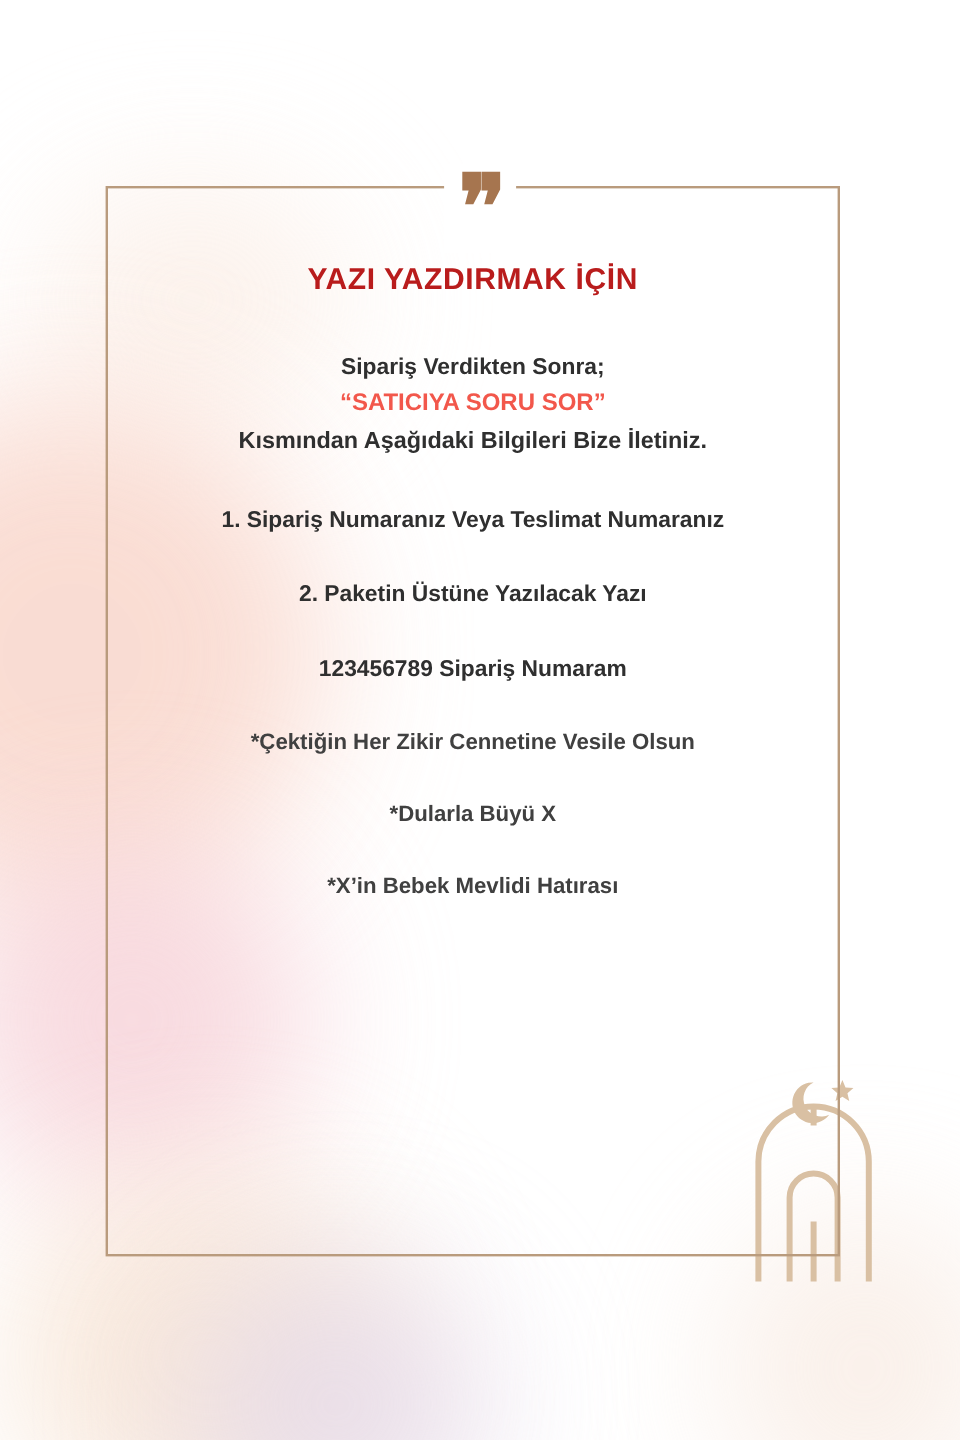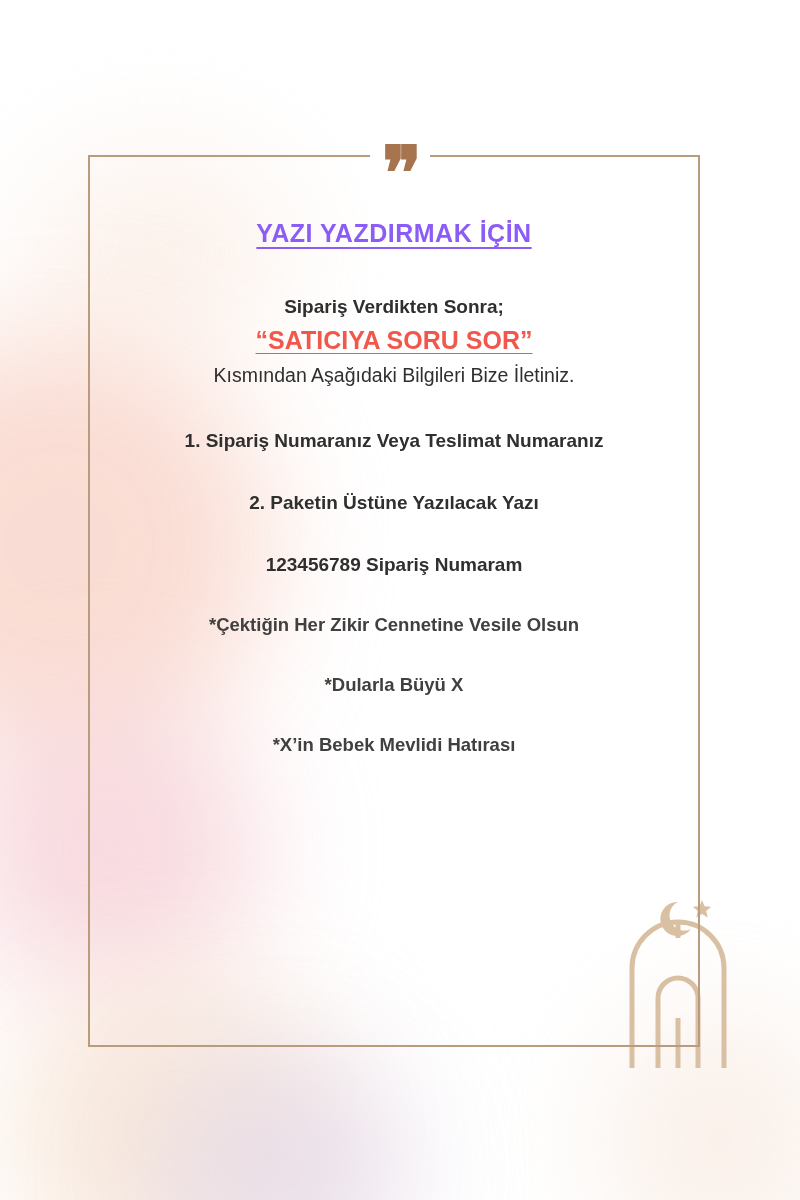--- a/index.html
+++ b/index.html
@@ -126,51 +126,49 @@
     padding: 50px 26px 30px 26px;
     text-align: center;
     color: #2f2f2f;
     z-index: 2;
   }
 
   .title {
     font-size: 25px;
     font-weight: 700;
     letter-spacing: 0.5px;
-    color: #8b5cf6;
-    text-decoration: underline;
+    color: #b91c1c;
     text-underline-offset: 5px;
     text-decoration-thickness: 2px;
     margin: 14px 0 0 0;
   }
 
   .block {
     margin-top: 44px;
   }
 
   .line {
     font-size: 19px;
     font-weight: 700;
     line-height: 1.55;
     color: #2f2f2f;
   }
 
   .line-red {
     color: #f2574b;
-    font-size: 25px;
-    font-weight: 700;
-    text-decoration: underline;
+    font-size: 20px;
+    font-weight: 700;
     text-underline-offset: 4px;
     text-decoration-thickness: 1px;
     line-height: 1.55;
   }
 
   .line-strong {
     font-size: 19.5px;
-    font-weight: 400;
+    font-weight: 700;
   }
 
   .item {
     margin-top: 40px;
     font-size: 19px;
     font-weight: 700;
     color: #2f2f2f;
     text-align: center;
   }
 

